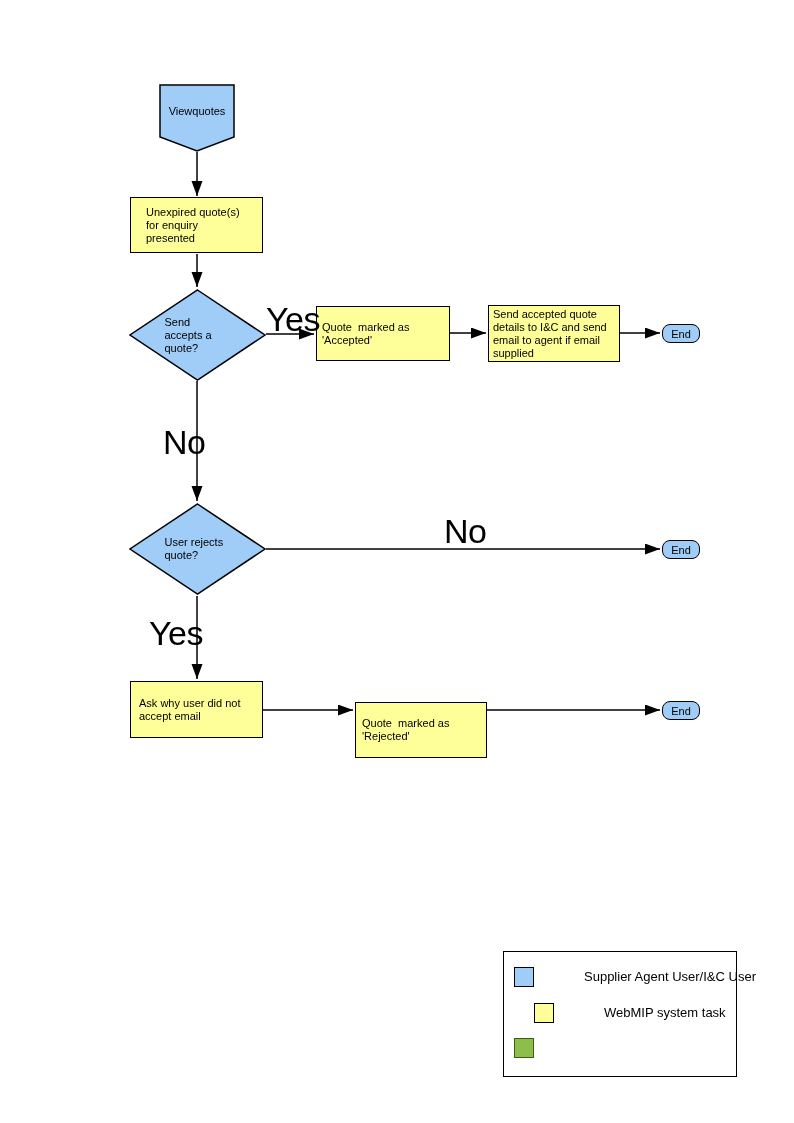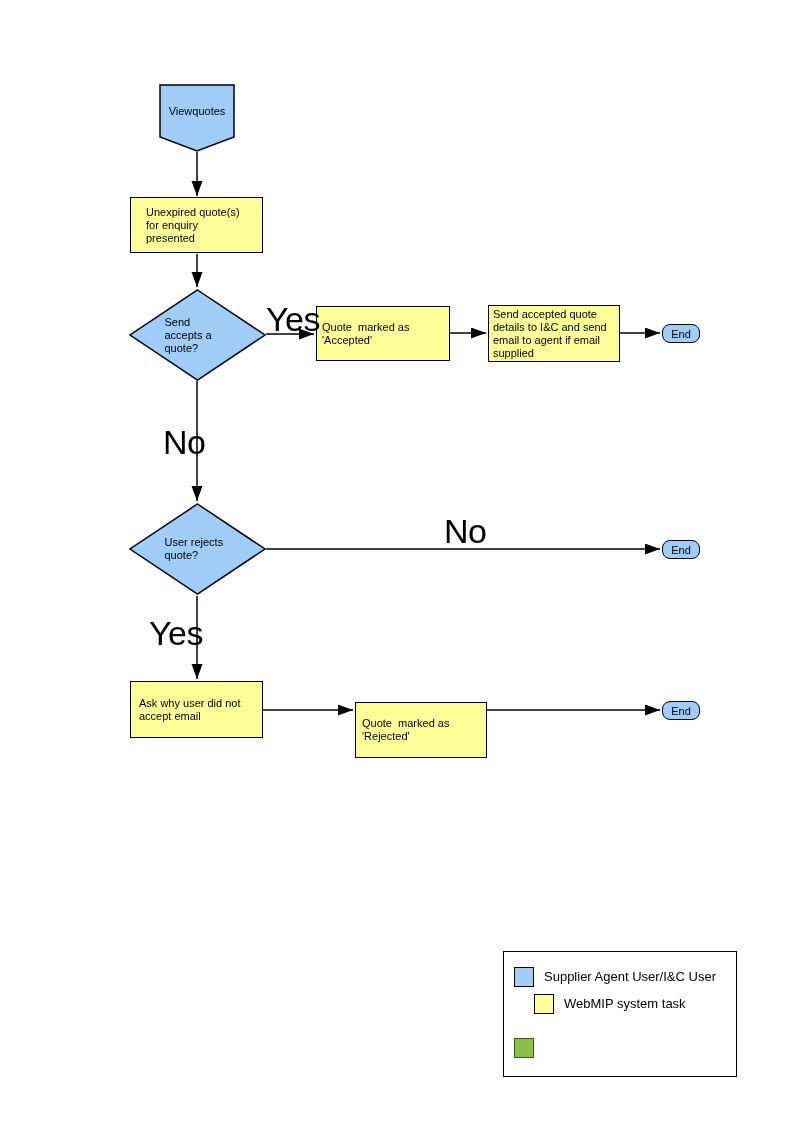--- a/index.html
+++ b/index.html
@@ -28,21 +28,21 @@
     background:var(--node-blue);border:1.5px solid var(--line);border-radius:8px;
     display:flex;align-items:center;justify-content:center;font-size:11px;
   }
   .edge-label{
     position:absolute;z-index:3;font-size:34px;line-height:26px;letter-spacing:-0.5px;
   }
   .legend{
     position:absolute;left:503px;top:951px;width:234px;height:126px;z-index:2;
     background:#ffffff;border:1.5px solid var(--line);box-sizing:border-box;
   }
-  .legend-item{position:absolute;left:10px;display:flex;align-items:flex-start;}
+  .legend-item{position:absolute;left:10px;display:flex;align-items:flex-start;gap:40px;}
   .legend-swatch{
     width:20px;height:20px;border:1px solid var(--line);box-sizing:border-box;flex:0 0 auto;
   }
   .legend-swatch.green{border-color:#3f5a14;}
   .legend-label{
     margin-left:10px;width:180px;font-size:13px;line-height:17px;
   }
   .legend-item.row-1 .legend-label, .legend-item.row-2 .legend-label{line-height:20px;}
 </style>
 </head>
@@ -122,21 +122,21 @@
   <div class="edge-label" style="left:266px;top:306px;">Yes</div>
   <div class="edge-label" style="left:163px;top:429px;">No</div>
   <div class="edge-label" style="left:444px;top:518px;">No</div>
   <div class="edge-label" style="left:149px;top:620px;">Yes</div>
 
   <div class="legend">
     <div class="legend-item row-1" style="top:15px;">
       <div class="legend-swatch" style="background-color: rgb(160, 204, 248);"></div>
       <div class="legend-label">Supplier Agent User/I&amp;C User</div>
     </div>
-    <div class="legend-item row-2" style="top:42px;padding-left:20px;">
+    <div class="legend-item row-2" style="top:51px;padding-left:20px;">
       <div class="legend-swatch" style="background-color: rgb(255, 255, 153);"></div>
       <div class="legend-label">WebMIP system task</div>
     </div>
     <div class="legend-item row-3" style="top:86px;">
       <div class="legend-swatch green" style="background-color: rgb(140, 190, 76);"></div>
     </div>
   </div>
 
 </div>
 

